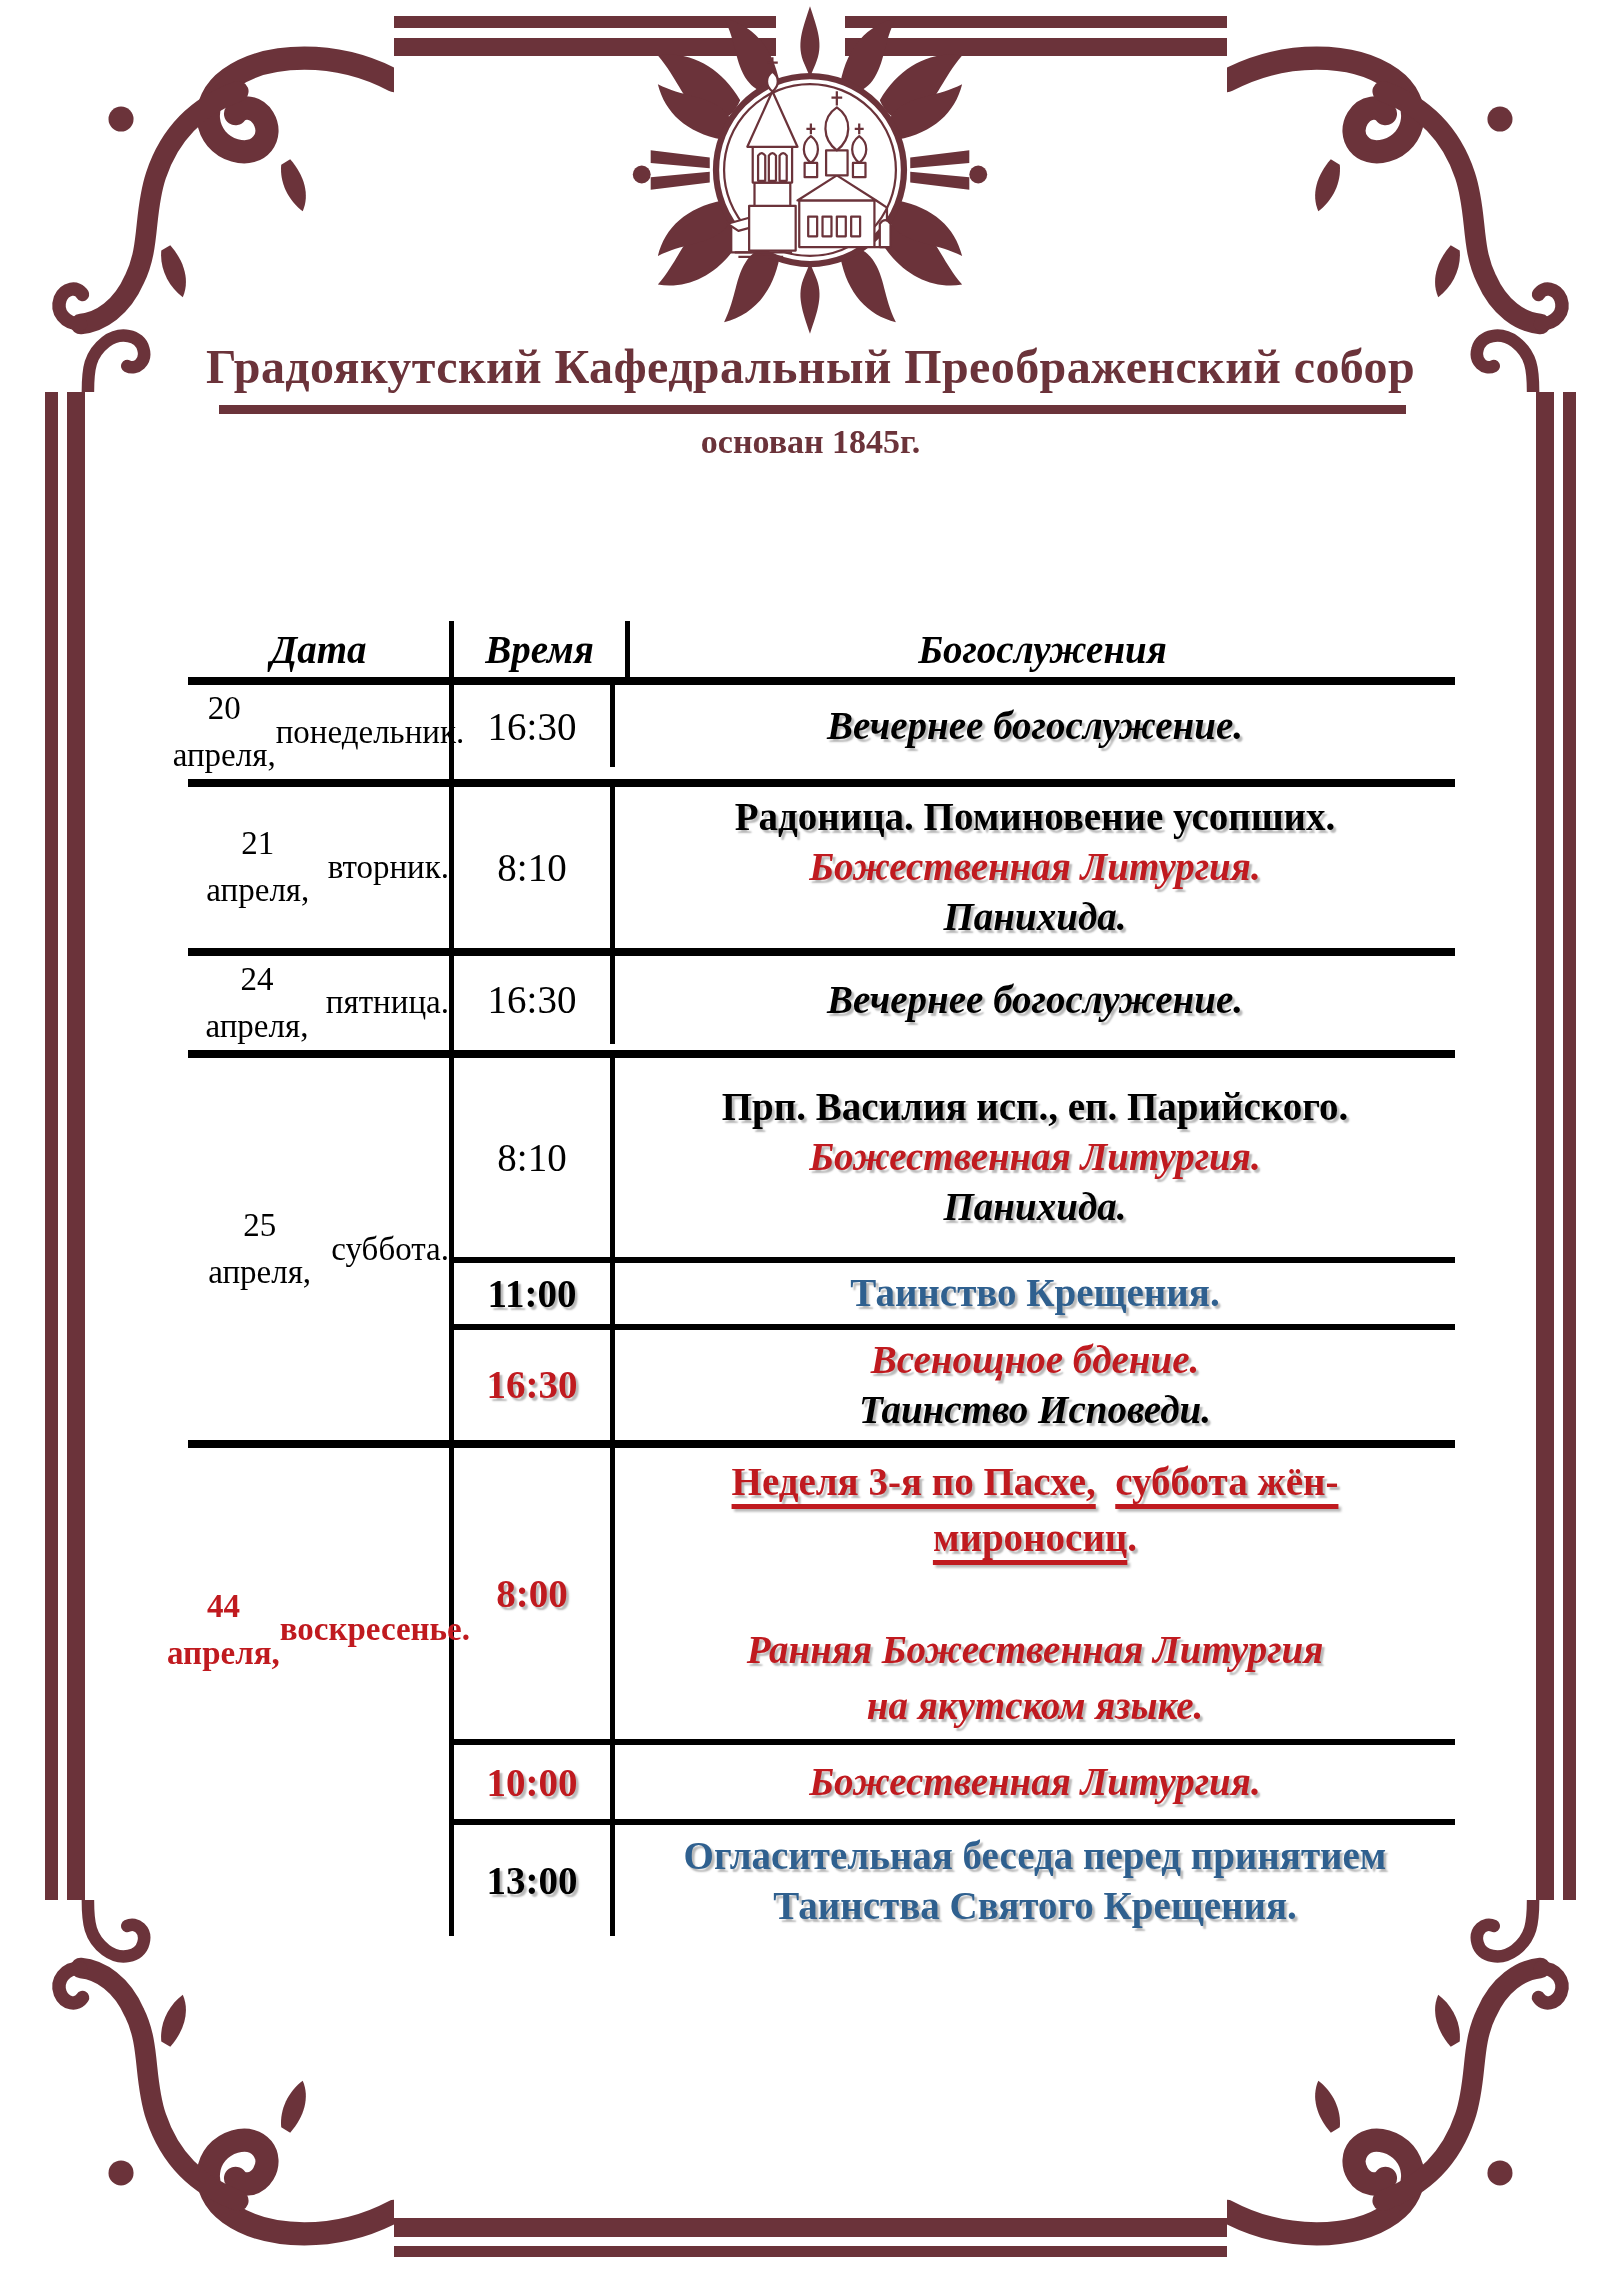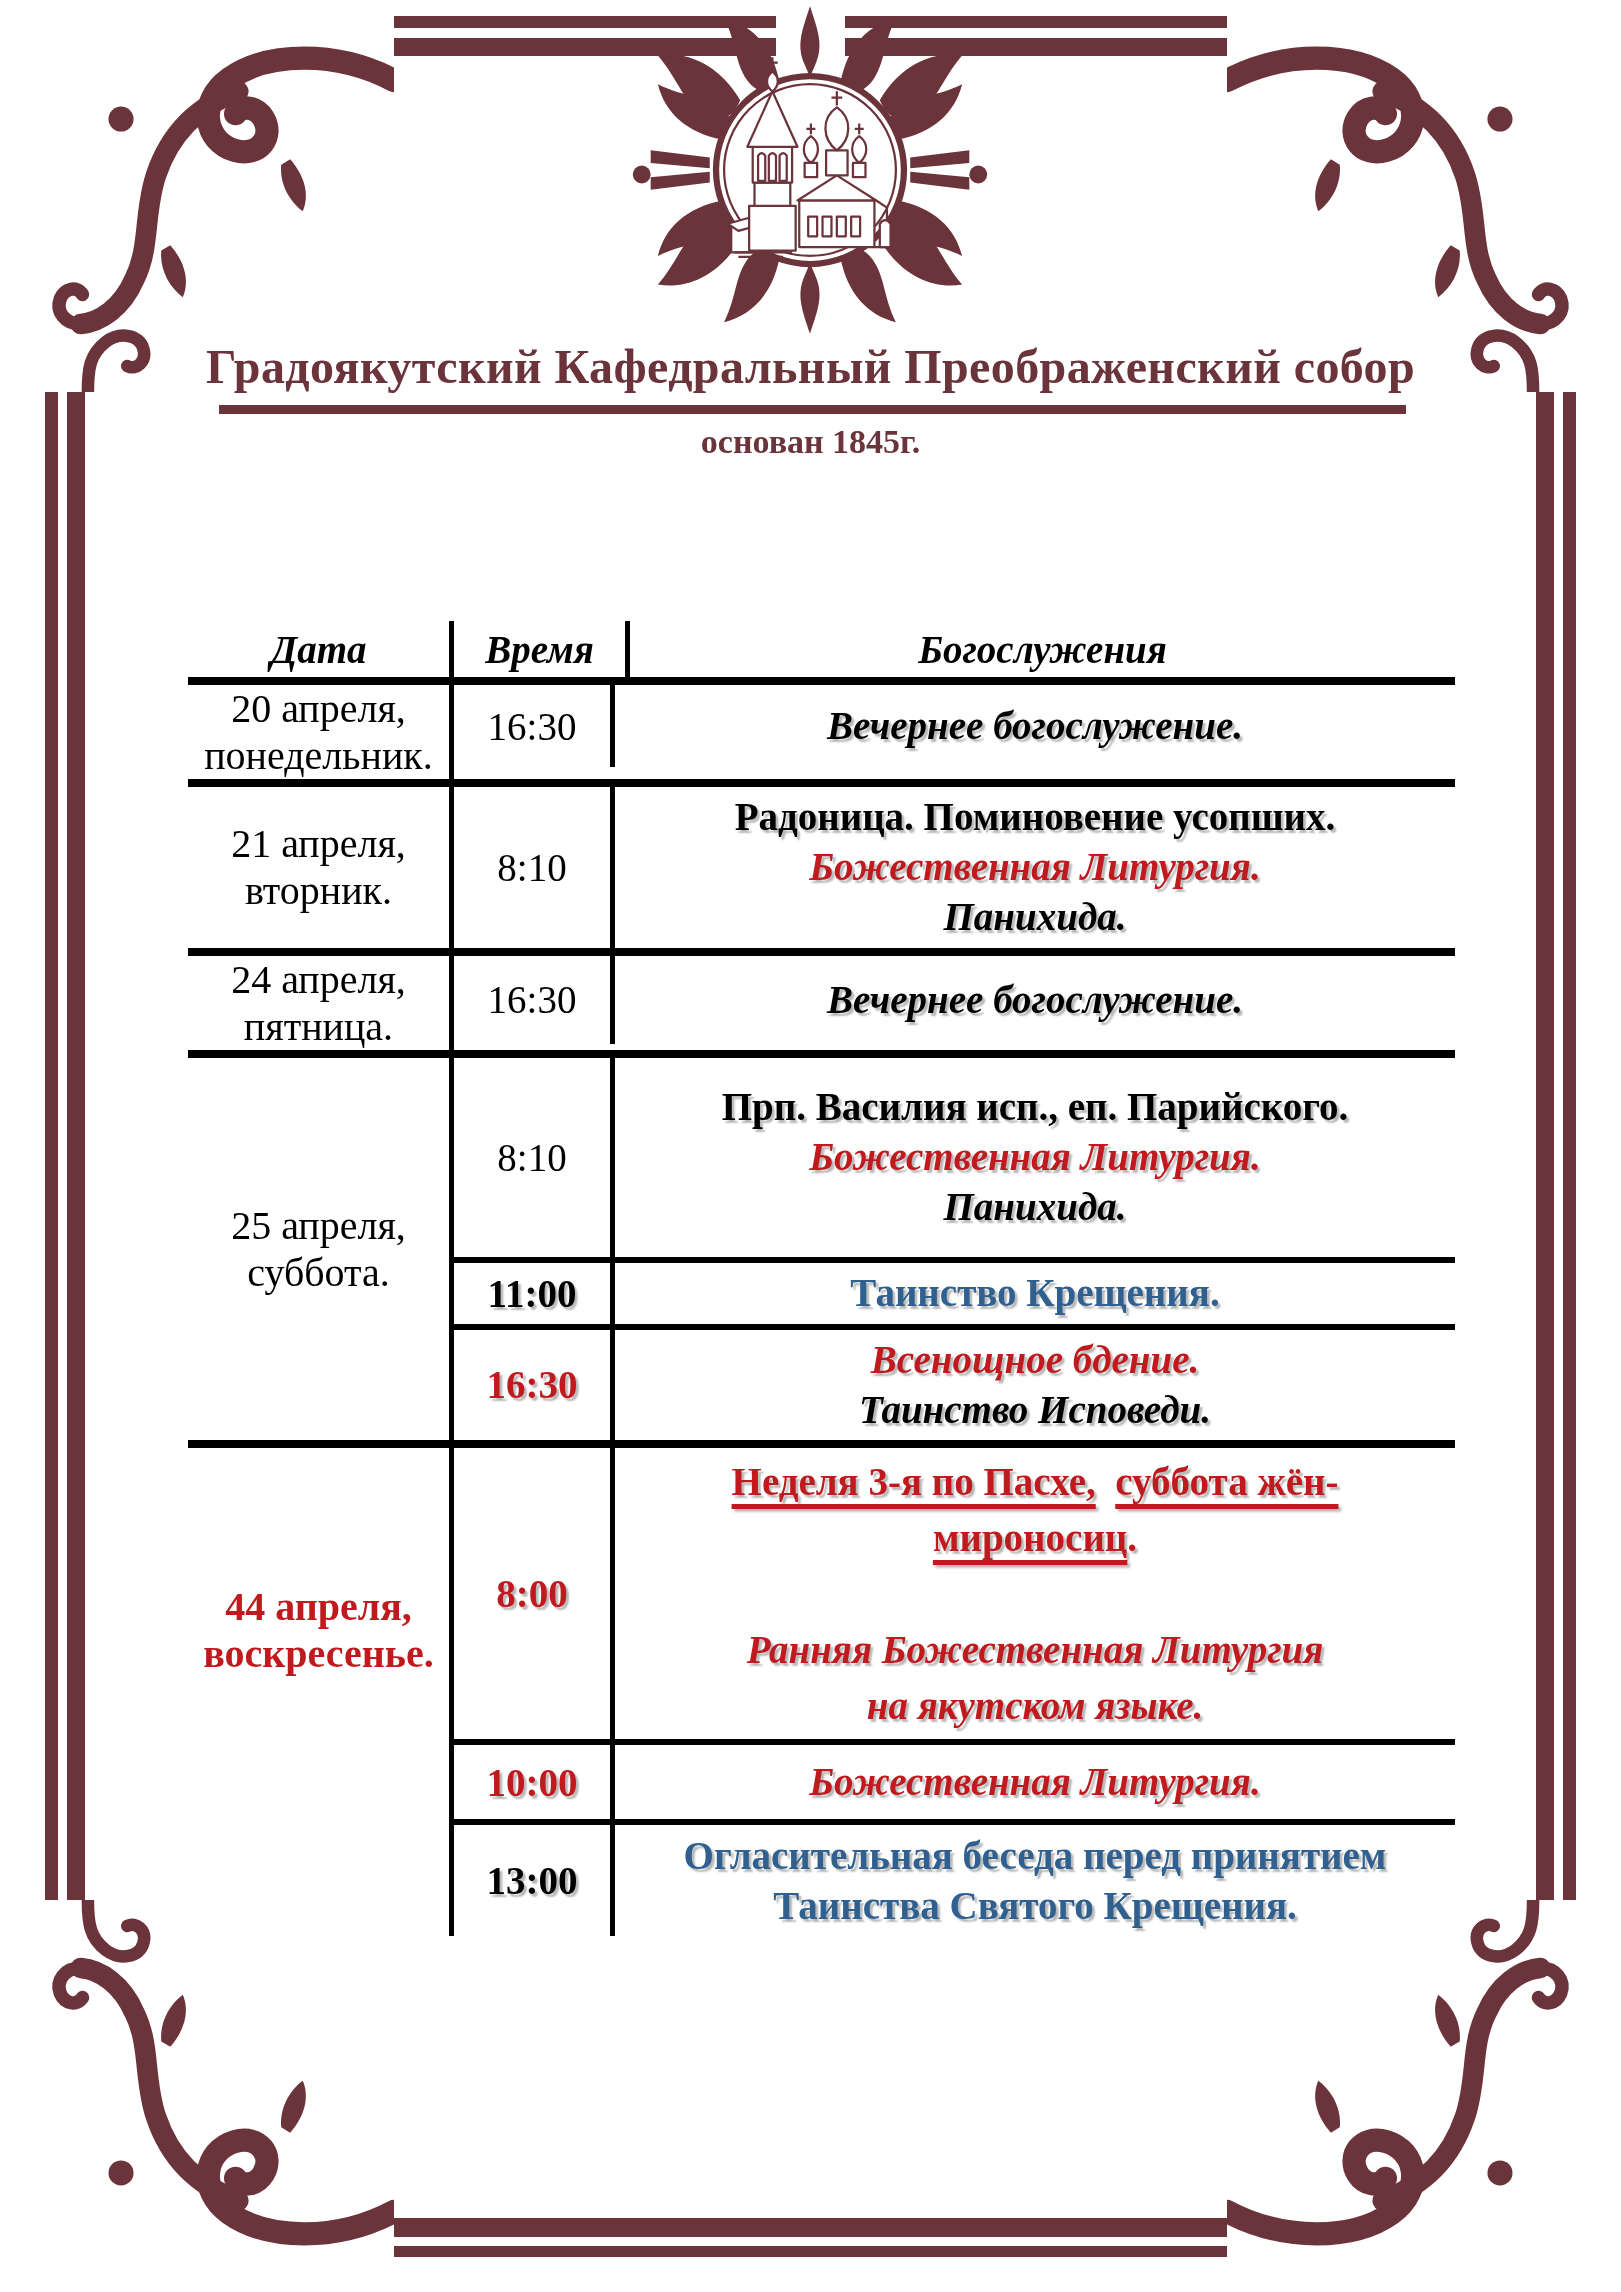--- a/index.html
+++ b/index.html
@@ -22,22 +22,22 @@
             color:#6B333A;font-size:34px;font-weight:bold;}
   
   .sched{position:absolute;left:188px;top:621px;width:1267px;}
   .thead{display:flex;height:56px;font-size:39px;font-weight:bold;font-style:italic;color:#000;}
   .hc{display:flex;align-items:center;justify-content:center;box-sizing:border-box;}
   .hc-date{width:266px;border-right:5.4px solid #000;}
   .hc-time{width:176px;border-right:5.4px solid #000;}
   .hc-svc{flex:1;}
   .group{display:flex;border-top:8px solid #000;box-sizing:border-box;}
   .gdate{width:266px;border-right:5.4px solid #000;box-sizing:border-box;
-         display:flex;flex-direction:column;justify-content:center;align-items:center;
-         font-size:40px;line-height:47px;text-align:center;color:#000;}
+         display:flex;flex-direction:row;justify-content:center;align-items:center;
+         font-size:33px;line-height:47px;text-align:center;color:#000;}
   .gdate.red{color:#C01A1F;font-weight:bold;}
   .rows{flex:1;display:flex;flex-direction:column;}
   .row{display:flex;box-sizing:border-box;}
   .row + .row{border-top:6.3px solid #000;}
   .time{width:161px;border-right:5.4px solid #000;box-sizing:border-box;
         display:flex;align-items:center;justify-content:center;font-size:39px;color:#000;}
   .time.bold{font-weight:bold;text-shadow:2.7px 2.7px 1.8px rgba(0,0,0,.28);font-family:Liberation Serif, serif;}
   .time.red{color:#C01A1F;}
   .svc{flex:1;display:flex;flex-direction:column;justify-content:center;align-items:center;
        text-align:center;font-size:39px;font-weight:bold;line-height:50px;padding:5.4px 9px;box-sizing:border-box;}

